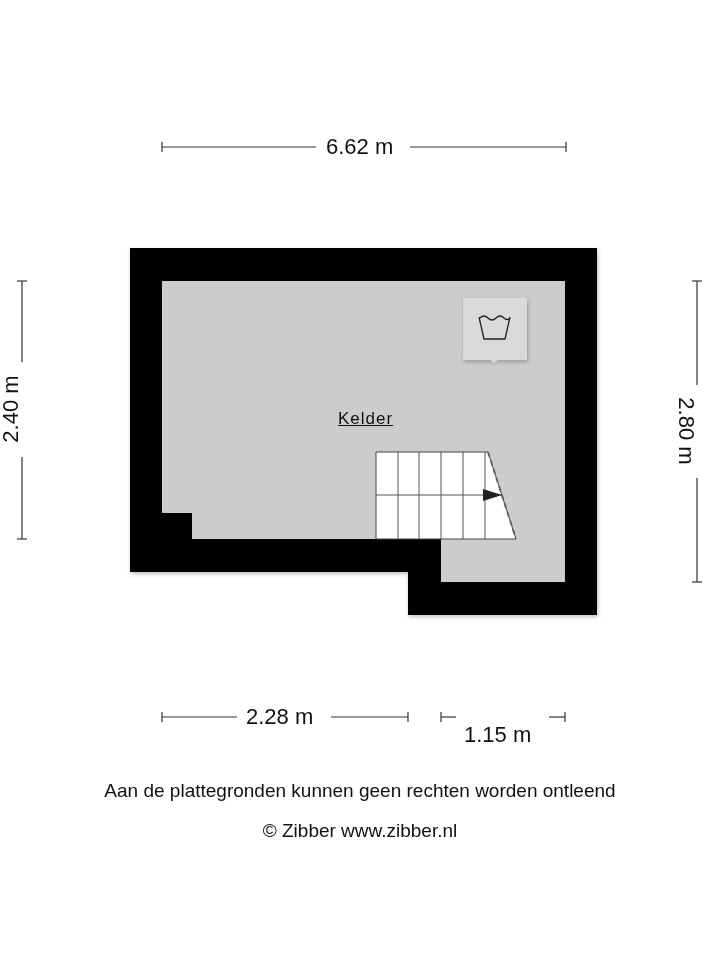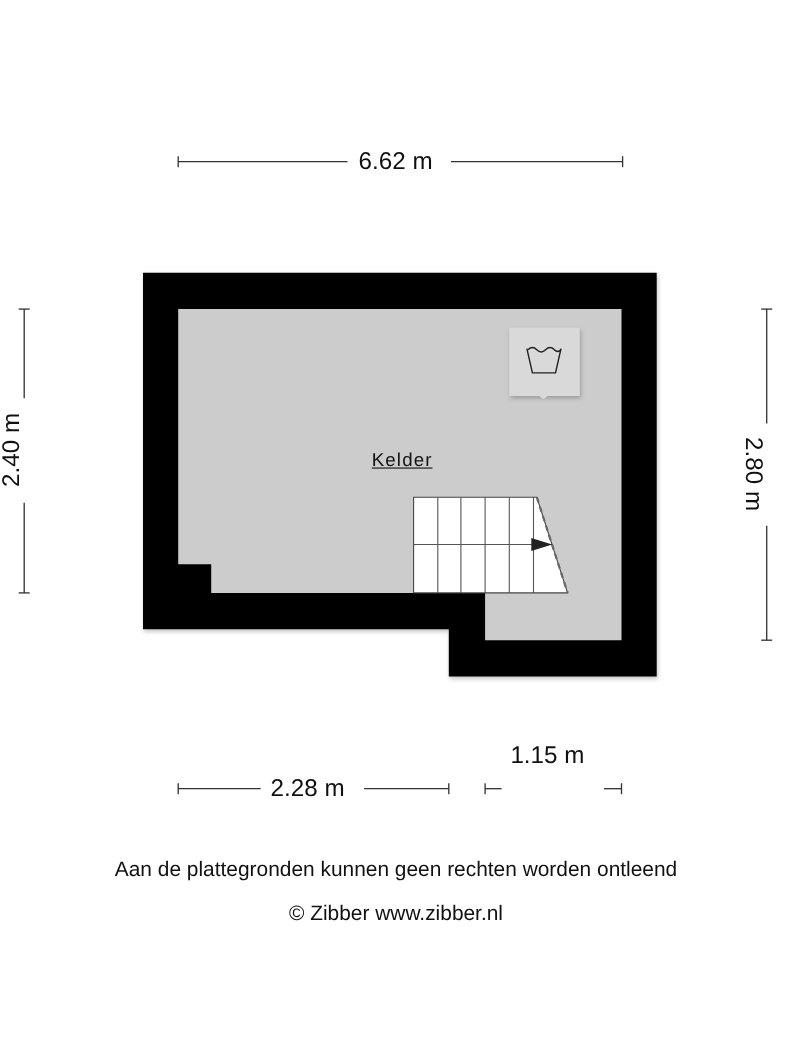--- a/index.html
+++ b/index.html
@@ -79,16 +79,16 @@
     <path d="M483 489 L502 495 L483 501 Z" fill="#222"></path>
   </g>
 </svg>
 
 <div class="room-label" style="left:338px; top:409px;">Kelder</div>
 
 <div class="dim-text" style="left:326px; top:136px;">6.62 m</div>
 <div class="dim-text" style="left:-23px; top:398px; transform: rotate(-90deg); transform-origin:center;">2.40 m</div>
 <div class="dim-text" style="left:652px; top:420px; transform: rotate(90deg); transform-origin:center;">2.80 m</div>
 <div class="dim-text" style="left:246px; top:706px;">2.28 m</div>
-<div class="dim-text" style="left:464px; top:676px;">1.15 m</div>
+<div class="dim-text" style="left:464px; top:724px;">1.15 m</div>
 
 <div class="footer" style="top:780px;">Aan de plattegronden kunnen geen rechten worden ontleend</div>
 <div class="footer" style="top:820px;">© Zibber www.zibber.nl</div>
 
 </body></html>

